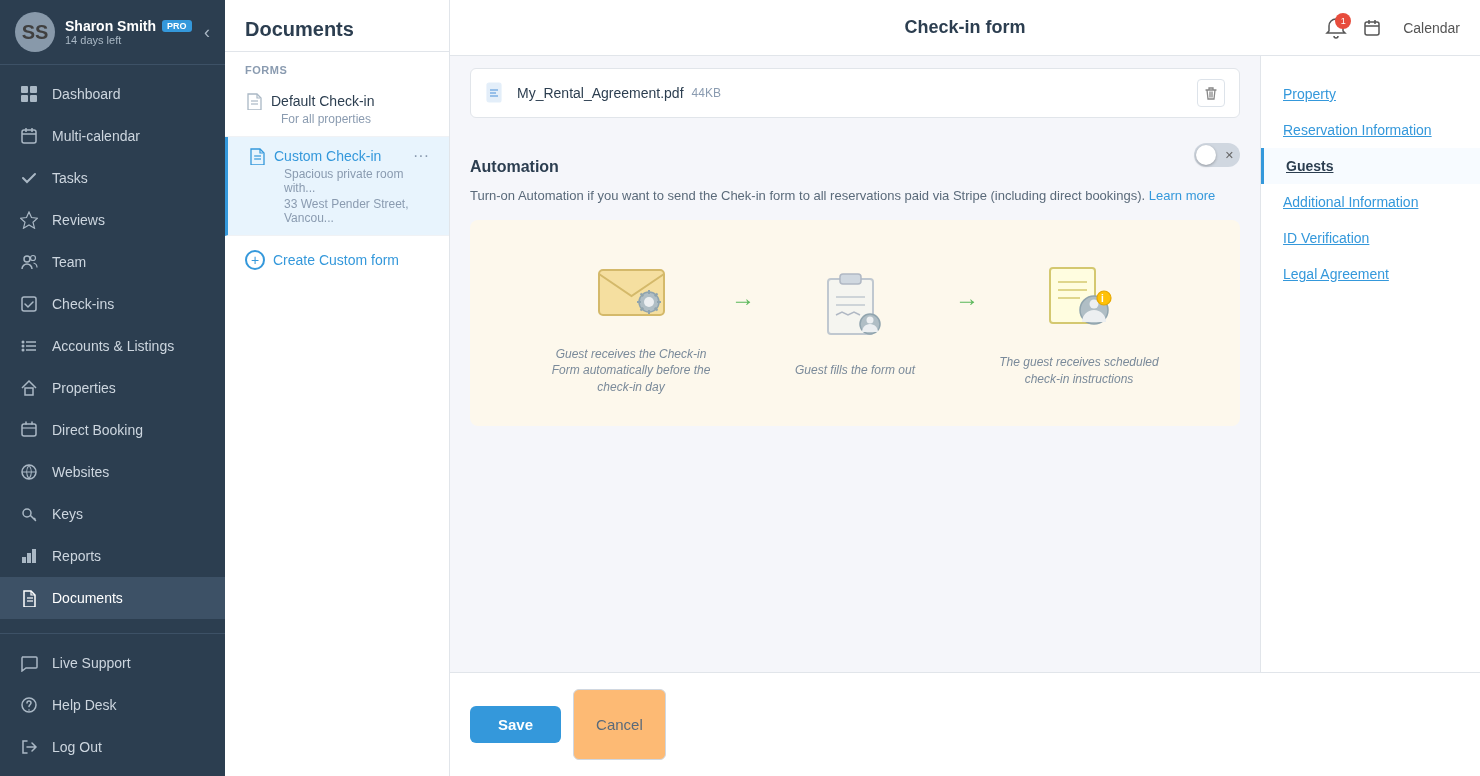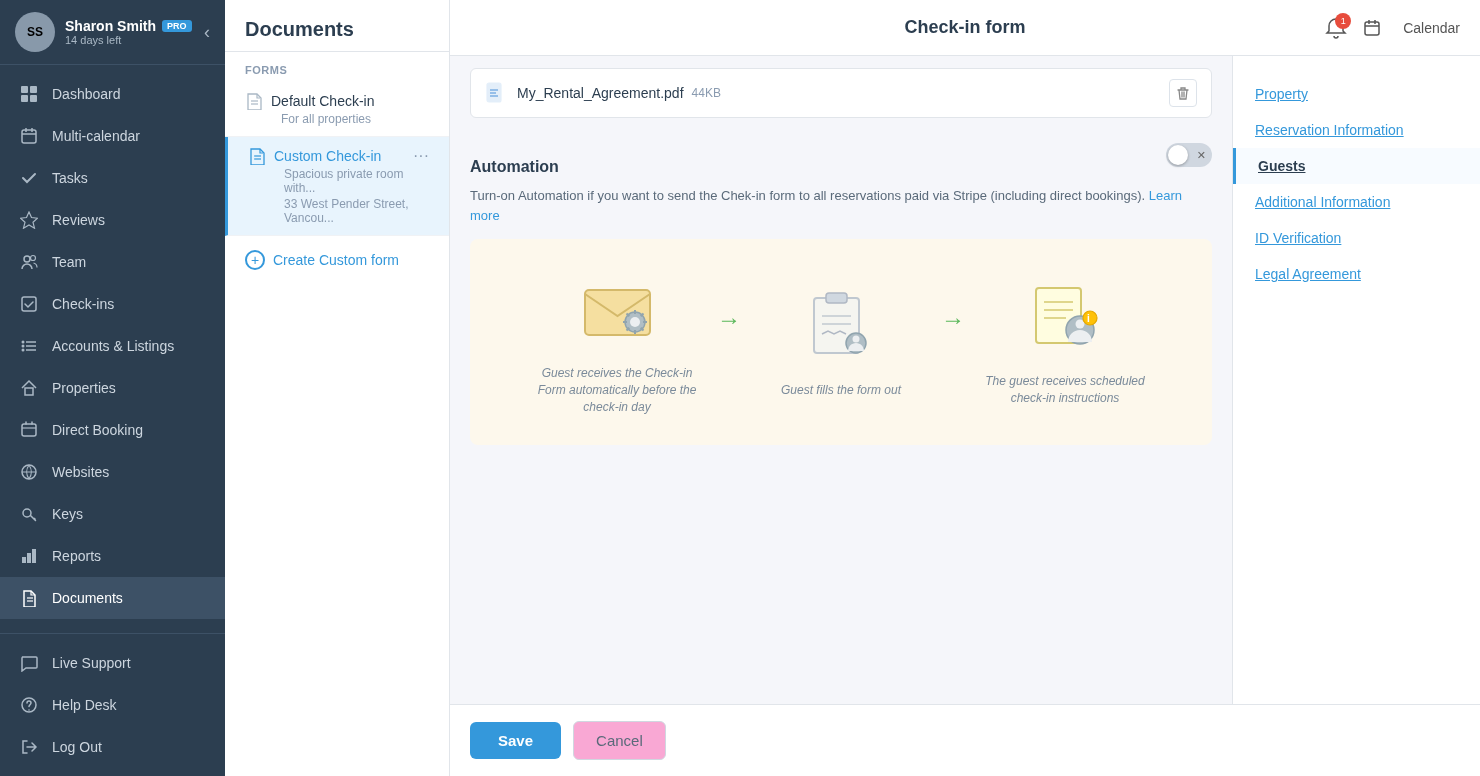--- a/index.html
+++ b/index.html
@@ -1,21 +1,21 @@
 <!DOCTYPE html>
 <html><head>
   <meta charset="utf-8">
   <style>
     * { box-sizing: border-box; margin: 0; padding: 0; }
     body { font-family: -apple-system, BlinkMacSystemFont, 'Segoe UI', sans-serif; display: flex; height: 776px; width: 1480px; overflow: hidden; background: #f5f6fa; }
 
     
     .sidebar { width: 225px; background: #2c3e50; display: flex; flex-direction: column; height: 100%; flex-shrink: 0; }
     .sidebar-user { display: flex; align-items: center; padding: 12px 15px; border-bottom: 1px solid #3d5166; position: relative; }
-    .avatar { width: 40px; height: 40px; border-radius: 50%; background: #8899aa; flex-shrink: 0; overflow: hidden; display: flex; align-items: center; justify-content: center; color: #000000; font-size: 12px; font-weight: bold; }
+    .avatar { width: 40px; height: 40px; border-radius: 50%; background: #8899aa; flex-shrink: 0; overflow: hidden; display: flex; align-items: center; justify-content: center; color: #404040; font-size: 20px; font-weight: bold; }
     .user-info { margin-left: 10px; flex: 1; }
     .user-name { color: #fff; font-size: 14px; font-weight: 600; }
     .pro-badge { background: #3498db; color: #fff; font-size: 9px; font-weight: bold; padding: 1px 5px; border-radius: 3px; display: inline-block; }
     .days-left { color: #aab8c5; font-size: 11px; }
     .collapse-btn { color: #aab8c5; cursor: pointer; font-size: 18px; }
     .sidebar-nav { flex: 1; overflow-y: auto; padding: 8px 0; }
     .nav-item { display: flex; align-items: center; padding: 10px 18px; color: #cdd6df; font-size: 14px; cursor: pointer; text-decoration: none; transition: background 0.15s; }
     .nav-item.active { background: #3d5166; color: #fff; }
     .nav-icon { width: 22px; height: 22px; margin-right: 12px; display: flex; align-items: center; justify-content: center; flex-shrink: 0; }
     .sidebar-bottom { padding: 8px 0; border-top: 1px solid #3d5166; }
@@ -78,24 +78,24 @@
     
     .automation-diagram { background: #fdf8ec; border-radius: 8px; padding: 30px 20px; display: flex; align-items: center; justify-content: center; gap: 0; }
     .diagram-step { display: flex; flex-direction: column; align-items: center; width: 180px; }
     .diagram-icon { width: 80px; height: 80px; margin-bottom: 16px; display: flex; align-items: center; justify-content: center; }
     .diagram-label { font-size: 12px; color: #7a8a9a; text-align: center; font-style: italic; line-height: 1.4; }
     .arrow { color: #5cb85c; font-size: 24px; margin: 0 10px; margin-bottom: 50px; }
 
     
     .form-footer { padding: 16px 20px; background: #fff; border-top: 1px solid #e1e5ea; display: flex; align-items: center; gap: 12px; }
     .save-btn { background: #3498db; color: #fff; border: none; padding: 10px 28px; border-radius: 6px; font-size: 15px; font-weight: 600; cursor: pointer; }
-    .cancel-btn { background: #f9a8d4; color: #5a6a7a; border: 1px solid #d0d7e0; padding: 10px 22px; border-radius: 6px; font-size: 15px; cursor: pointer; }
-
-    
-    .right-sidebar { width: 248px; background: #fff; border-left: 1px solid #e1e5ea; padding: 20px 0; flex-shrink: 0; }
+    .cancel-btn { background: #fdba74; color: #5a6a7a; border: 1px solid #d0d7e0; padding: 26px 22px; border-radius: 6px; font-size: 15px; cursor: pointer; }
+
+    
+    .right-sidebar { width: 220px; background: #fff; border-left: 1px solid #e1e5ea; padding: 20px 0; flex-shrink: 0; }
     .right-sidebar-item { padding: 10px 22px; font-size: 14px; color: #3498db; cursor: pointer; display: block; }
     .right-sidebar-item.active { color: #2c3e50; font-weight: 600; border-left: 3px solid #3498db; background: #f7fbff; }
 
     
     svg { display: block; }
   </style>
 </head>
 <body>
 
 <div class="sidebar">

